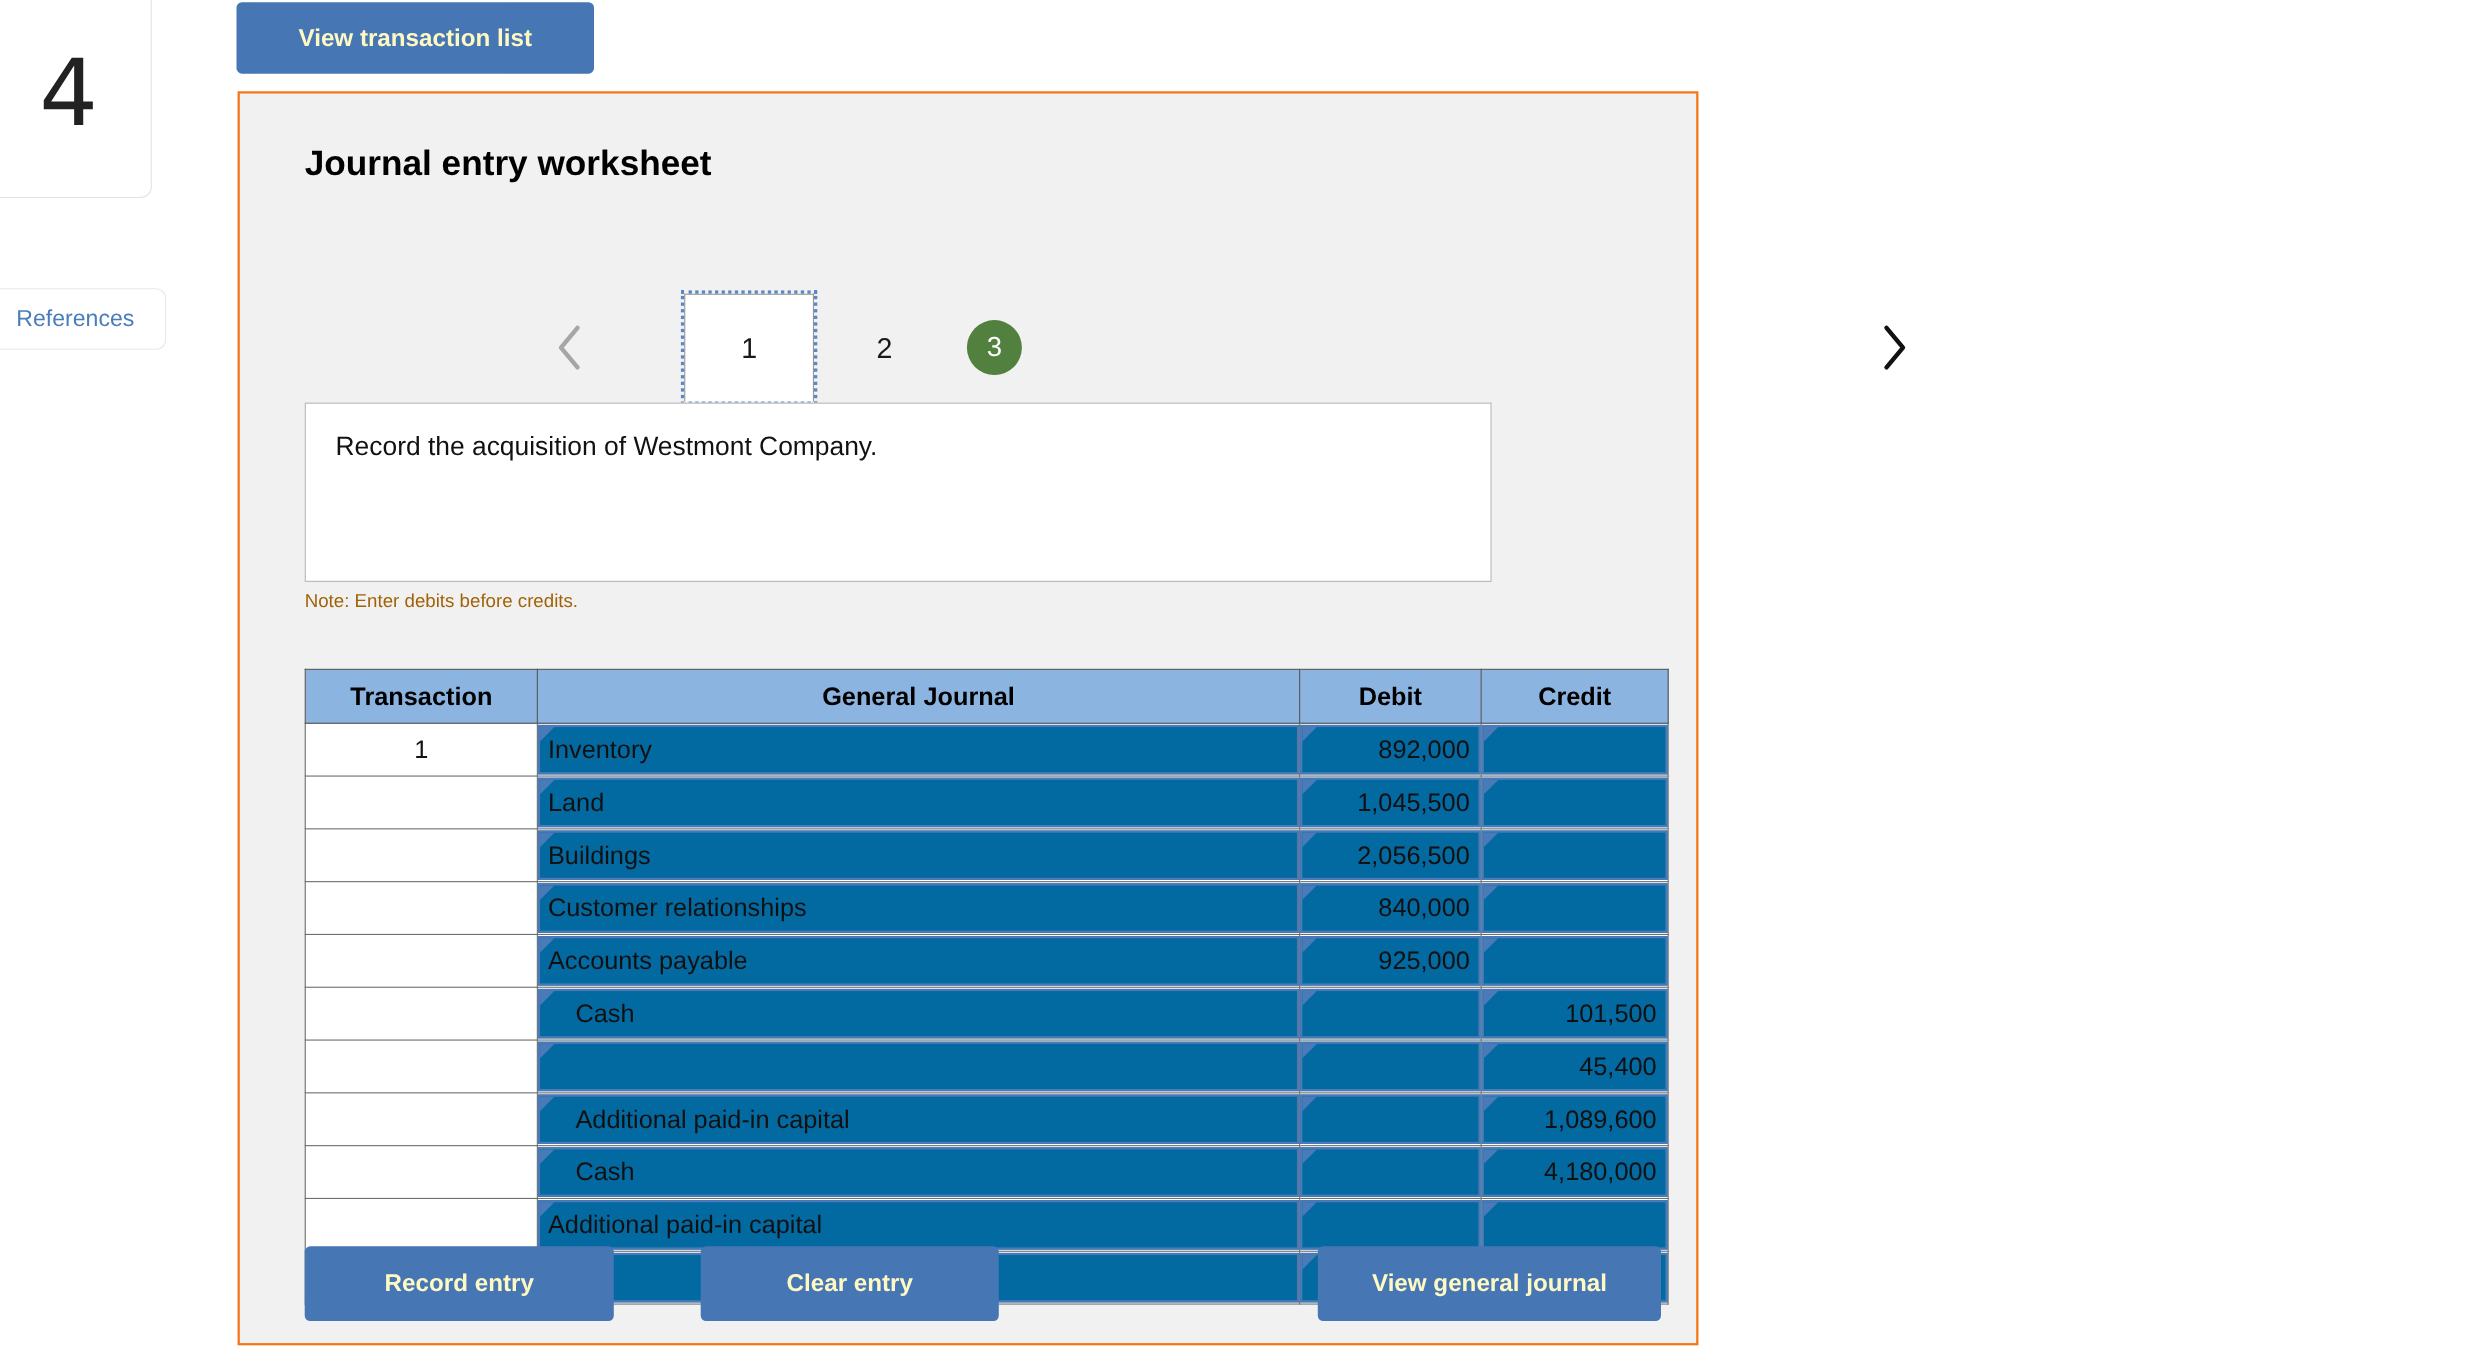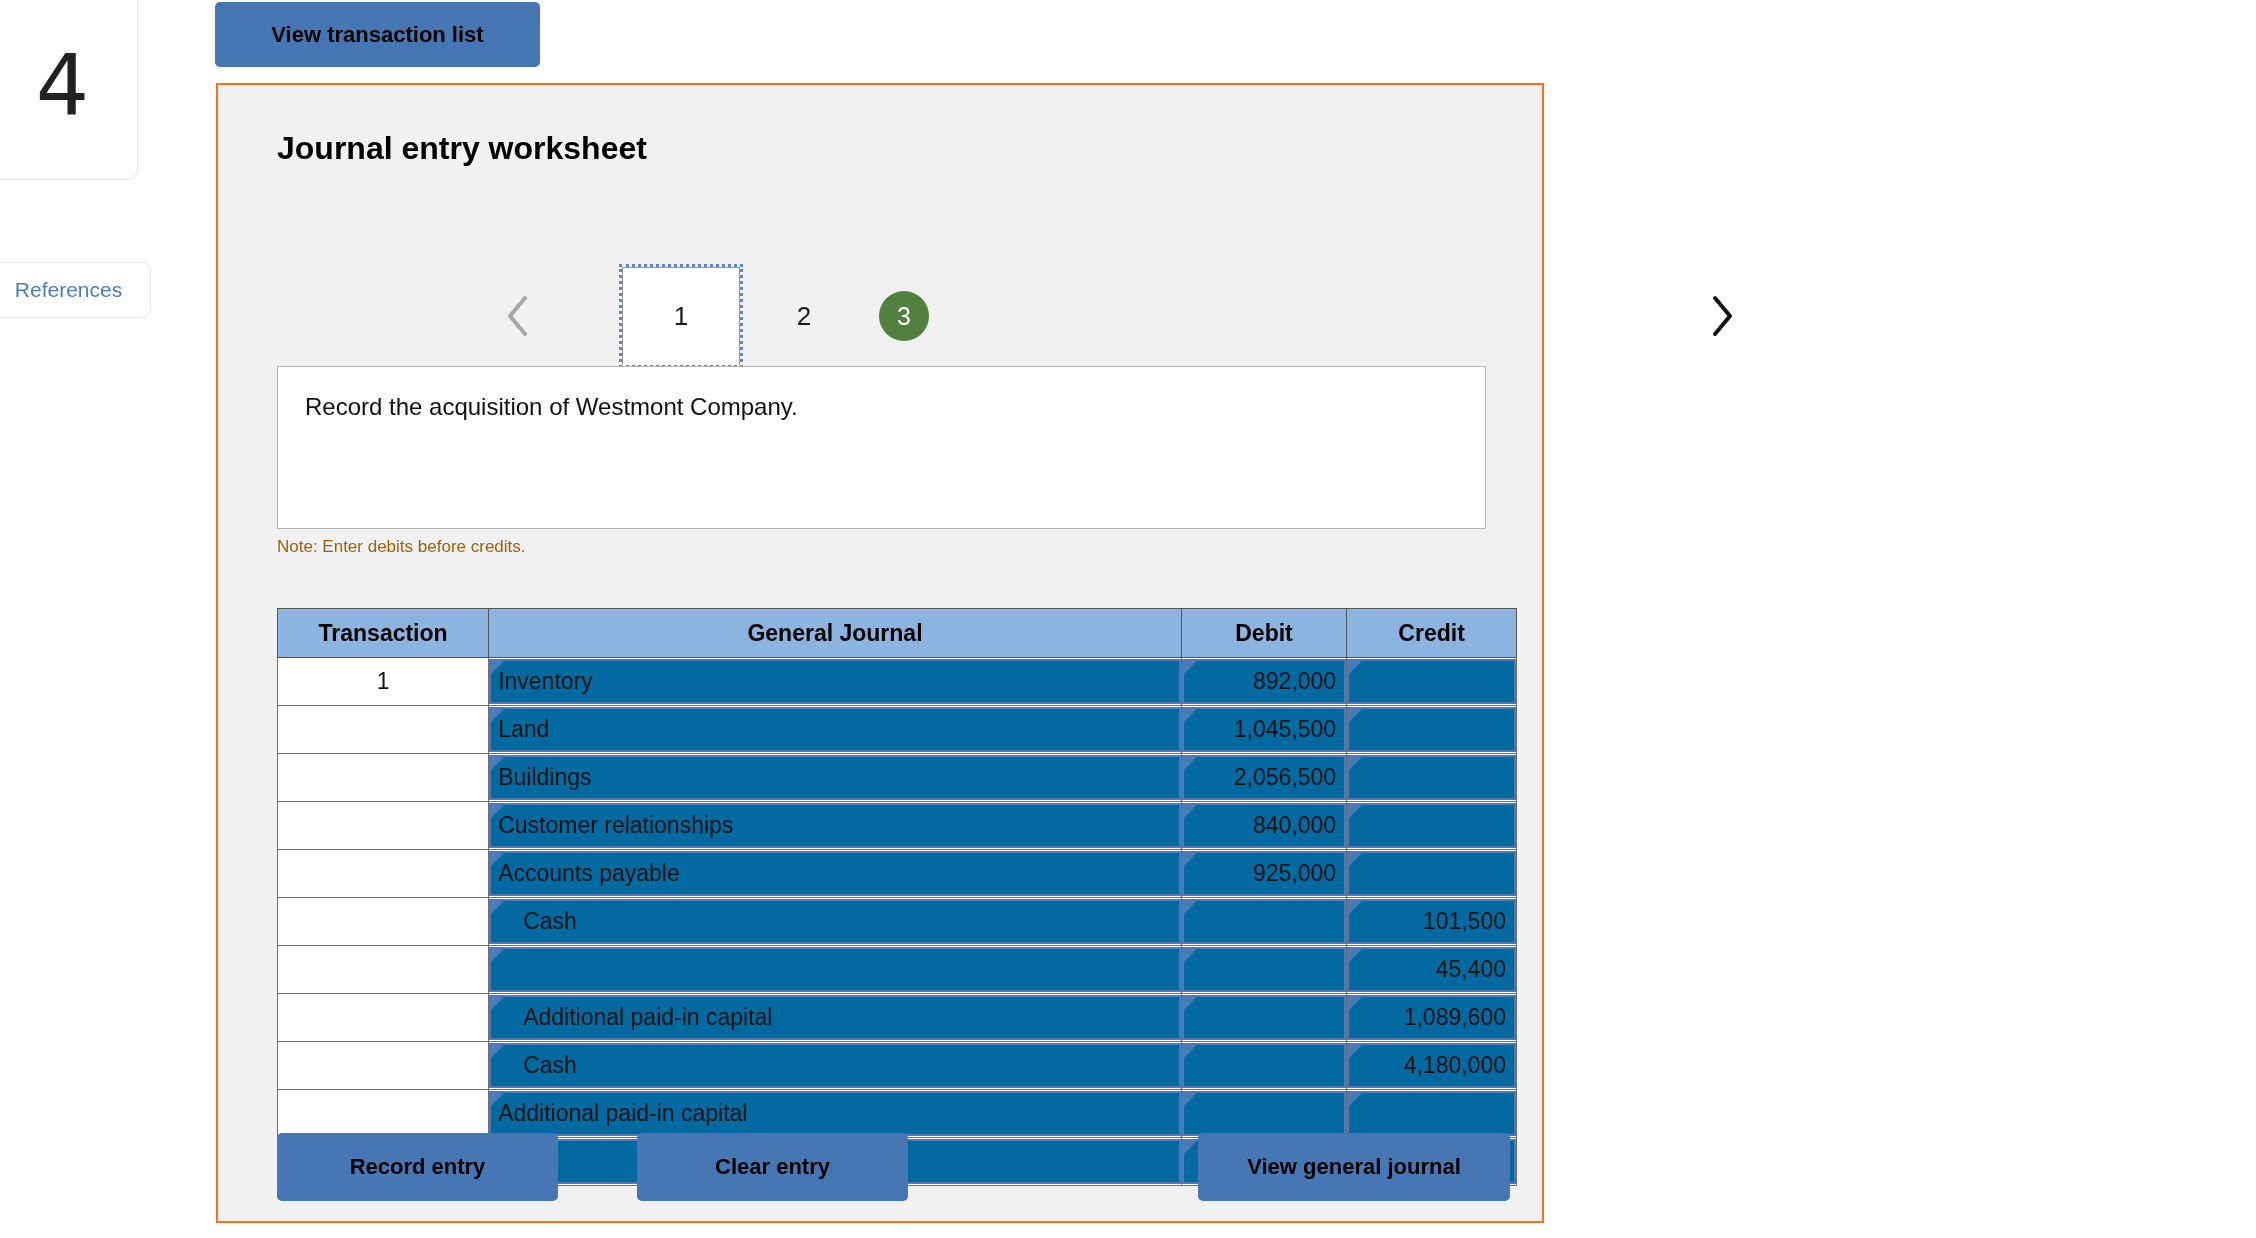--- a/index.html
+++ b/index.html
@@ -65,21 +65,21 @@
   }
   .references-text {
     font-size: 21px;
     color: #4a7ebb;
     font-family: "Liberation Sans", sans-serif;
   }
 
   
   .btn-blue {
     background: #4677b4;
-    color: #000000;
+    color: #fef9c3;
     border: none;
     border-radius: 5px;
     font-family: "Liberation Sans", sans-serif;
     font-weight: bold;
     cursor: pointer;
     padding: 0;
     text-align: center;
   }
   .view-transaction-list {
     position: absolute;
@@ -165,21 +165,21 @@
     align-items: center;
     justify-content: center;
     font-size: 25px;
   }
 
   
   .desc-panel {
     position: absolute;
     left: 59px;
     top: 281px;
-    width: 1209px;
+    width: 1079px;
     height: 163px;
     background: #ffffff;
     border: 1px solid #b4b4b4;
     box-sizing: border-box;
   }
   .desc-text {
     position: absolute;
     left: 27px;
     top: 26px;
     font-size: 24px;

